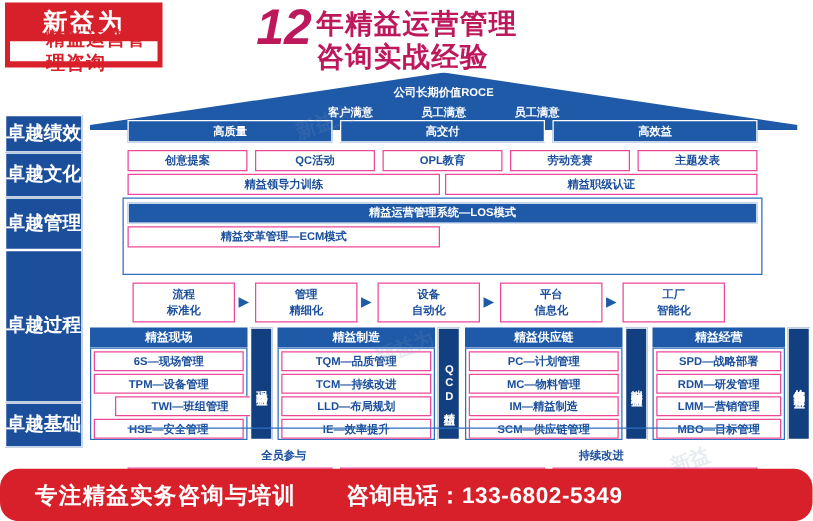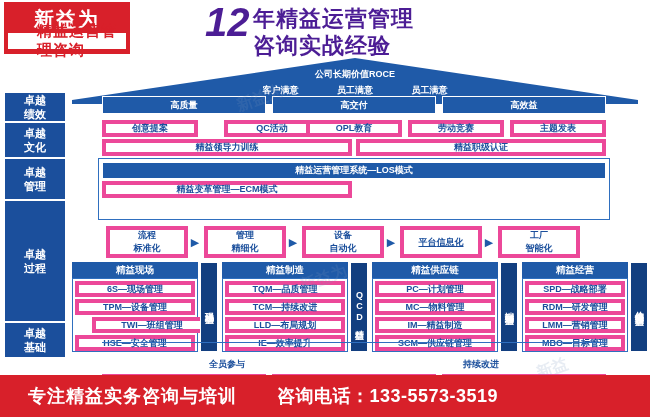--- a/index.html
+++ b/index.html
@@ -11,58 +11,58 @@
   }
   .page{position:relative;width:650px;height:417px;}
 
   
   .header{position:absolute;left:0;top:0;width:650px;height:58px;background:#ffffff;}
   .logo{position:absolute;left:4px;top:2px;width:126px;height:52px;background:#d8202a;
         display:flex;flex-direction:column;align-items:center;justify-content:center;}
   .logo-top{color:#ffffff;font-size:20px;font-weight:bold;letter-spacing:2px;line-height:22px;}
   .logo-bar{width:118px;height:16px;background:#ffffff;display:flex;align-items:center;justify-content:center;margin-top:3px;}
   .logo-sub{color:#d8202a;font-size:15px;font-weight:bold;letter-spacing:1px;padding-left:29px;}
-  .hdr-right{position:absolute;left:205px;top:0px;width:440px;height:58px;color:#4c1d95;}
+  .hdr-right{position:absolute;left:205px;top:0px;width:440px;height:58px;color:#be185d;}
   .hdr-num{position:absolute;left:0px;top:2px;font-size:40px;font-style:italic;font-weight:bold;line-height:40px;}
   .hdr-l1{position:absolute;left:48px;top:4px;font-size:22px;font-weight:bold;letter-spacing:1px;}
   .hdr-l2{position:absolute;left:48px;top:31px;font-size:22px;font-weight:bold;letter-spacing:1px;}
 
   
   .board{position:absolute;left:0;top:58px;width:572px;height:317px;background:#ffffff;}
 
   
   .roof{position:absolute;left:72px;top:0px;width:566px;height:46px;}
   .roof svg{position:absolute;left:0;top:0;}
   .roof-t1{position:absolute;left:0;top:10px;width:566px;text-align:center;color:#ffffff;font-size:9px;font-weight:bold;}
   .roof-t2{position:absolute;left:0;top:26px;width:566px;text-align:center;color:#ffffff;font-size:9px;font-weight:bold;}
   .roof-t2 span{margin:0 18px;}
 
   
   .lbl{position:absolute;left:4px;width:60px;background:#1b4f9c;color:#ffffff;
-       display:flex;flex-direction:column;align-items:center;justify-content:center;
-       font-size:11px;font-weight:bold;line-height:14px;border:1px solid #ffffff;}
+       display:flex;flex-direction:row;align-items:center;justify-content:center;
+       font-size:15px;font-weight:bold;line-height:14px;border:1px solid #ffffff;}
 
   
   .cell{position:absolute;background:#1f5aa8;color:#fff;display:flex;align-items:center;justify-content:center;
         font-size:9px;font-weight:bold;border:1px solid #ffffff;box-sizing:border-box;}
-  .cell.light{background:#ffffff;color:#1b4f9c;border:4px solid #ec4899;}
+  .cell.light{background:#ffffff;color:#1b4f9c;border:1px solid #ec4899;}
   .cell.deep{background:#123f80;}
 
   .panel{position:absolute;border:1px solid #2f6fbf;box-sizing:border-box;background:#ffffff;}
 
   .grouphdr{position:absolute;background:#1f5aa8;color:#fff;font-size:9.5px;font-weight:bold;
             display:flex;align-items:center;justify-content:center;box-sizing:border-box;}
 
   .vtext{writing-mode:vertical-rl;text-orientation:upright;letter-spacing:1px;}
 
   .arrow{position:absolute;width:10px;height:14px;color:#1f5aa8;font-size:11px;line-height:14px;text-align:center;}
 
   
   .footer{position:absolute;left:0;top:375px;width:650px;height:42px;background:#d8202a;
-          display:flex;align-items:center;}
+          display:flex;align-items:center;border-radius:15px;}
   .f-left{color:#ffffff;font-size:18px;font-weight:bold;margin-left:28px;letter-spacing:1px;}
   .f-right{color:#ffffff;font-size:18px;font-weight:bold;margin-left:40px;letter-spacing:0.5px;}
 
   .wm{position:absolute;color:rgba(120,150,190,0.18);font-size:16px;font-weight:bold;
       transform:rotate(-20deg);pointer-events:none;}
 </style>
 </head>
 <body>
 
 <div class="page">
@@ -114,21 +114,21 @@
     <div class="lbl" style="top:264px;height:34px;">
       <span>卓越</span>
       <span>基础</span>
     </div>
 
     <div class="cell" style="left:102px;top:38px;width:164px;height:18px;">高质量</div>
     <div class="cell" style="left:272px;top:38px;width:164px;height:18px;">高交付</div>
     <div class="cell" style="left:442px;top:38px;width:164px;height:18px;">高效益</div>
 
     <div class="cell light" style="left:102px;top:62px;width:96px;height:17px;">创意提案</div>
-    <div class="cell light" style="left:204px;top:62px;width:96px;height:17px;margin-left:20px;">QC活动</div>
+    <div class="cell light" style="left:204px;top:62px;width:96px;height:17px;">QC活动</div>
     <div class="cell light" style="left:306px;top:62px;width:96px;height:17px;">OPL教育</div>
     <div class="cell light" style="left:408px;top:62px;width:96px;height:17px;">劳动竞赛</div>
     <div class="cell light" style="left:510px;top:62px;width:96px;height:17px;">主题发表</div>
 
     <div class="cell light" style="left:102px;top:81px;width:250px;height:17px;">精益领导力训练</div>
     <div class="cell light" style="left:356px;top:81px;width:250px;height:17px;">精益职级认证</div>
 
     <div class="panel" style="left:98px;top:100px;width:512px;height:62px;"></div>
     <div class="cell" style="left:102px;top:104px;width:504px;height:17px;">精益运营管理系统—LOS模式</div>
     <div class="cell light" style="left:102px;top:123px;width:250px;height:17px;">精益变革管理—ECM模式</div>
@@ -141,21 +141,21 @@
     <div class="cell light" style="left:204px;top:168px;width:82px;height:32px;flex-direction:column;">
       <span>管理</span>
       <span>精细化</span>
     </div>
     <div class="arrow" style="left:288px;top:177px;">▶</div>
     <div class="cell light" style="left:302px;top:168px;width:82px;height:32px;flex-direction:column;">
       <span>设备</span>
       <span>自动化</span>
     </div>
     <div class="arrow" style="left:386px;top:177px;">▶</div>
-    <div class="cell light" style="left:400px;top:168px;width:82px;height:32px;flex-direction:row;text-decoration:underline;">
+    <div class="cell light" style="left:400px;top:168px;width:82px;height:32px;flex-direction:column;">
       <span>平台</span>
       <span>信息化</span>
     </div>
     <div class="arrow" style="left:484px;top:177px;">▶</div>
     <div class="cell light" style="left:498px;top:168px;width:82px;height:32px;flex-direction:column;">
       <span>工厂</span>
       <span>智能化</span>
     </div>
 
     <div class="grouphdr" style="left:72px;top:204px;width:126px;height:16px;">精益现场</div>
@@ -209,16 +209,16 @@
     <div class="cell light" style="left:272px;top:316px;width:164px;height:17px;">人才育成体系</div>
     <div class="cell light" style="left:442px;top:316px;width:164px;height:17px;">评价体系</div>
 
     <div class="wm" style="left:236px;top:30px;">新益为</div>
     <div class="wm" style="left:300px;top:210px;">新益为</div>
     <div class="wm" style="left:540px;top:300px;">新益为</div>
   </div>
 
   <div class="footer">
     <div class="f-left">专注精益实务咨询与培训</div>
-    <div class="f-right">咨询电话：133-5573-3519</div>
+    <div class="f-right">咨询电话：133-6802-5349</div>
   </div>
 
 </div>
 
 </body></html>

